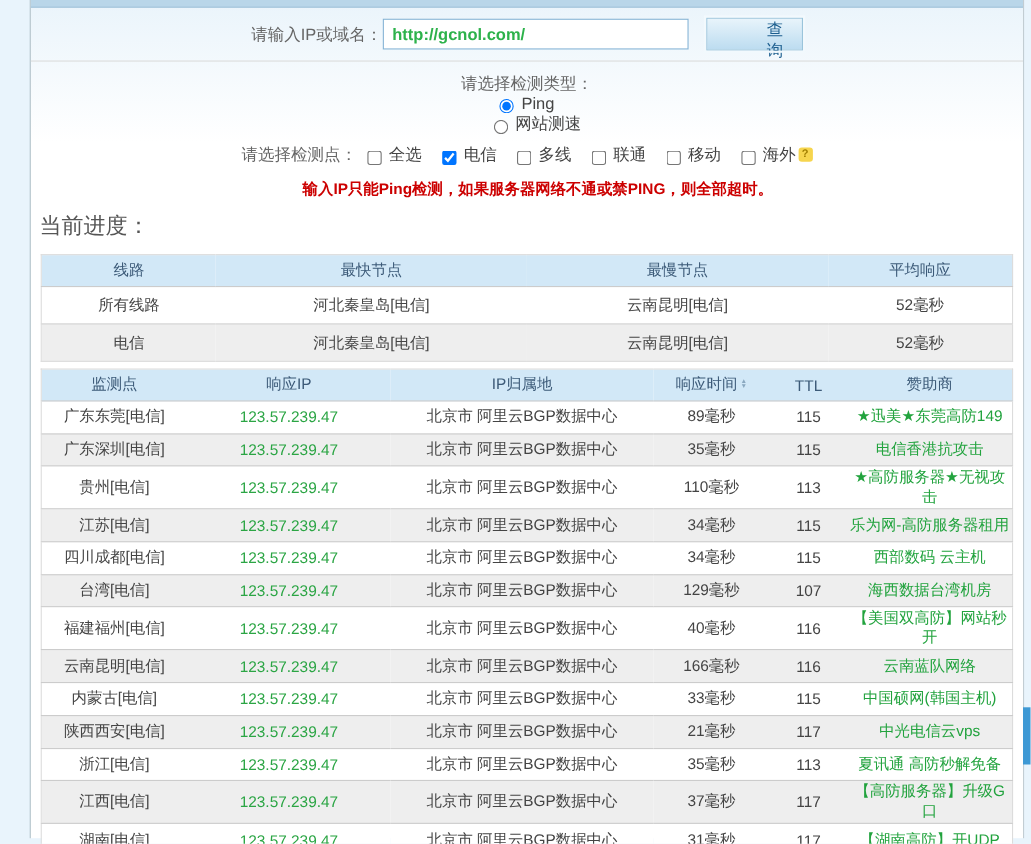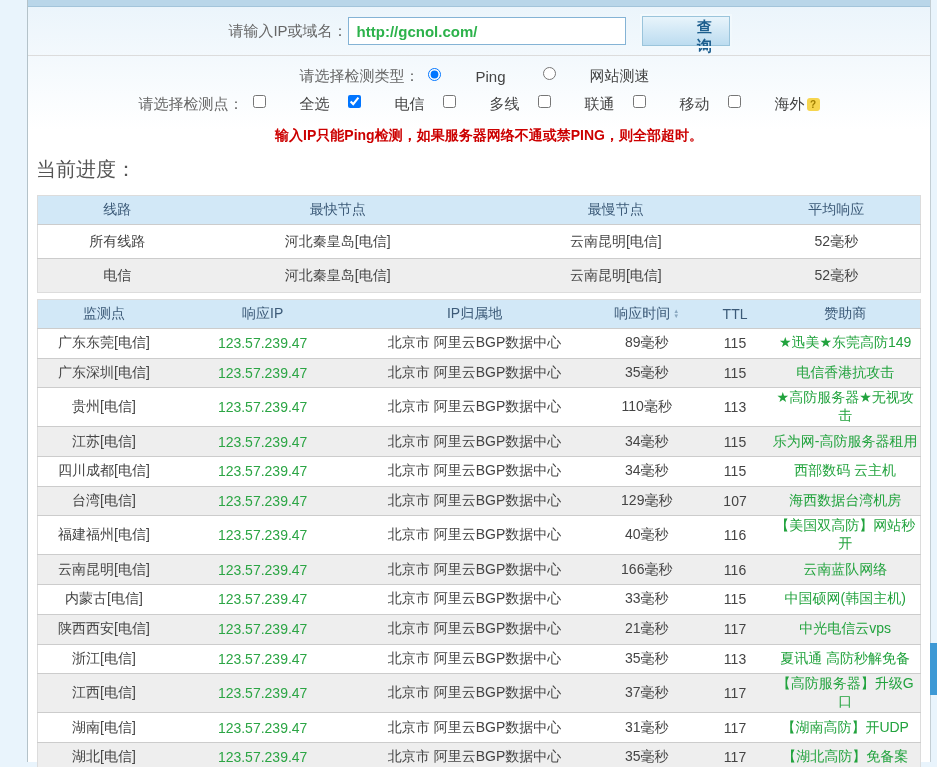--- a/index.html
+++ b/index.html
@@ -21,29 +21,29 @@
   .form-label { color:#666; font-size:15px; }
   .url-input {
     width:278px; height:28px; border:1px solid #84b3d5; padding:2px 8px;
     color:#2db24b; font-weight:bold; font-size:15px; outline:none;
     font-family:"Liberation Sans",sans-serif; background:#fff;
   }
   .query-btn {
     margin-left:16px; width:88px; height:30px;
     background:linear-gradient(#e8f4fb,#bcdcf0);
     border:1px solid #9ac4db; outline:2px solid #f2f9fd;
-    color:#1c5e8e; font-weight:bold; font-size:15px; letter-spacing:4px;
+    color:#1c5e8e; font-weight:normal; font-size:15px; letter-spacing:4px;
     font-family:"Liberation Sans",sans-serif; cursor:pointer;padding-left:48px;
   }
 
   
   .row-center { display:flex; align-items:center; justify-content:center; font-size:15px; color:#555; }
-  .row-type { margin-top:11px; }
+  .row-type { margin-top:11px;flex-direction:column; }
   .row-points { margin-top:9px; }
-  .opt { display:flex; align-items:flex-start; margin:0 9px; color:#444;gap:27px; }
+  .opt { display:flex; align-items:flex-end; margin:0 9px; color:#444; }
   .opt input { margin:0 7px 0 0; }
   .help-icon {
     display:inline-block; width:13px; height:13px; background:#f6d54e;
     color:#a07e00; border-radius:3px; font-size:10px; font-weight:bold;
     text-align:center; line-height:13px; margin-left:2px; cursor:pointer;
   }
 
   .warning { text-align:center; color:#cc0000; font-size:14px; font-weight:bold; margin-top:13px;padding-left:20px; }
 
   

